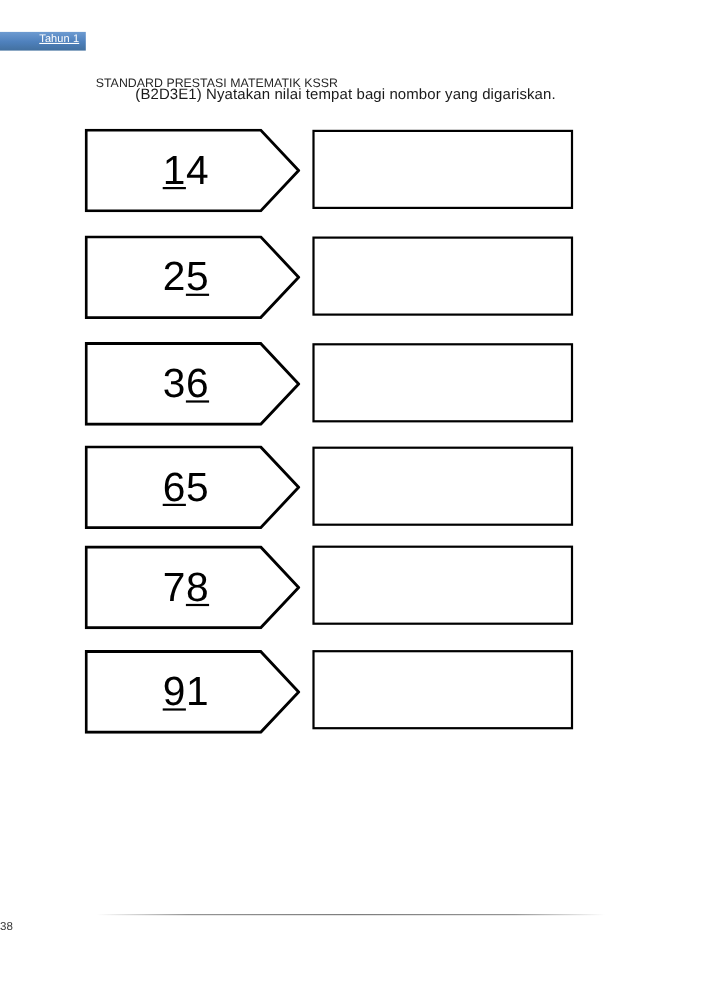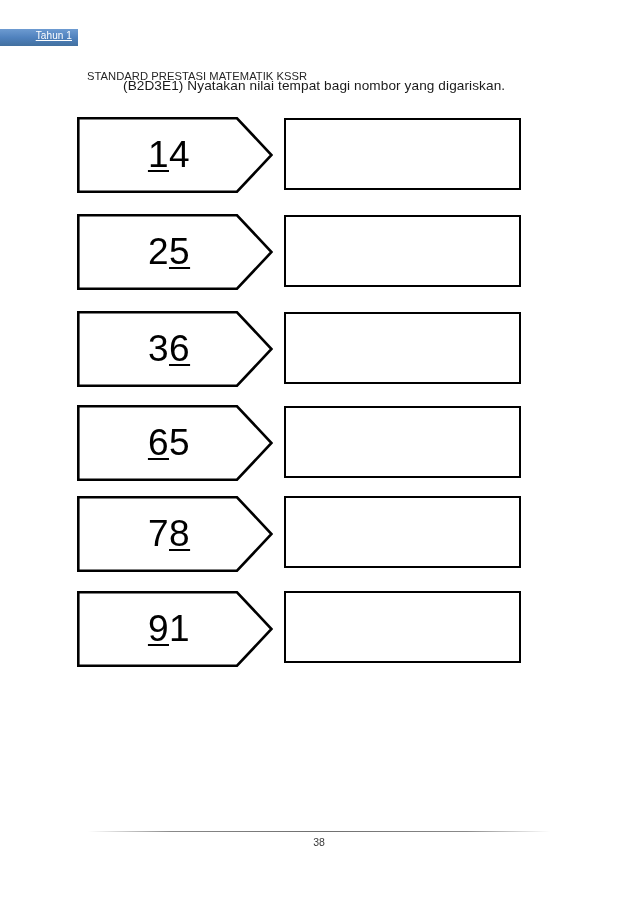--- a/index.html
+++ b/index.html
@@ -127,21 +127,21 @@
     top: 831px;
     width: 462px;
     height: 1px;
     background: linear-gradient(to right, rgba(150,150,150,0) 0%, #8a8a8a 18%, #6f6f6f 50%, #8a8a8a 82%, rgba(150,150,150,0) 100%);
   }
   .footer-page {
     position: absolute;
     left: 0;
     top: 836px;
     width: 638px;
-    text-align: center;
+    text-align: left;
     font-size: 10.5px;
     color: #3a3a3a;
   }
 </style>
 </head>
 <body>
 
 <div class="page-header">
   <div class="header-badge">
     <span class="header-badge-label">Tahun 1</span>

